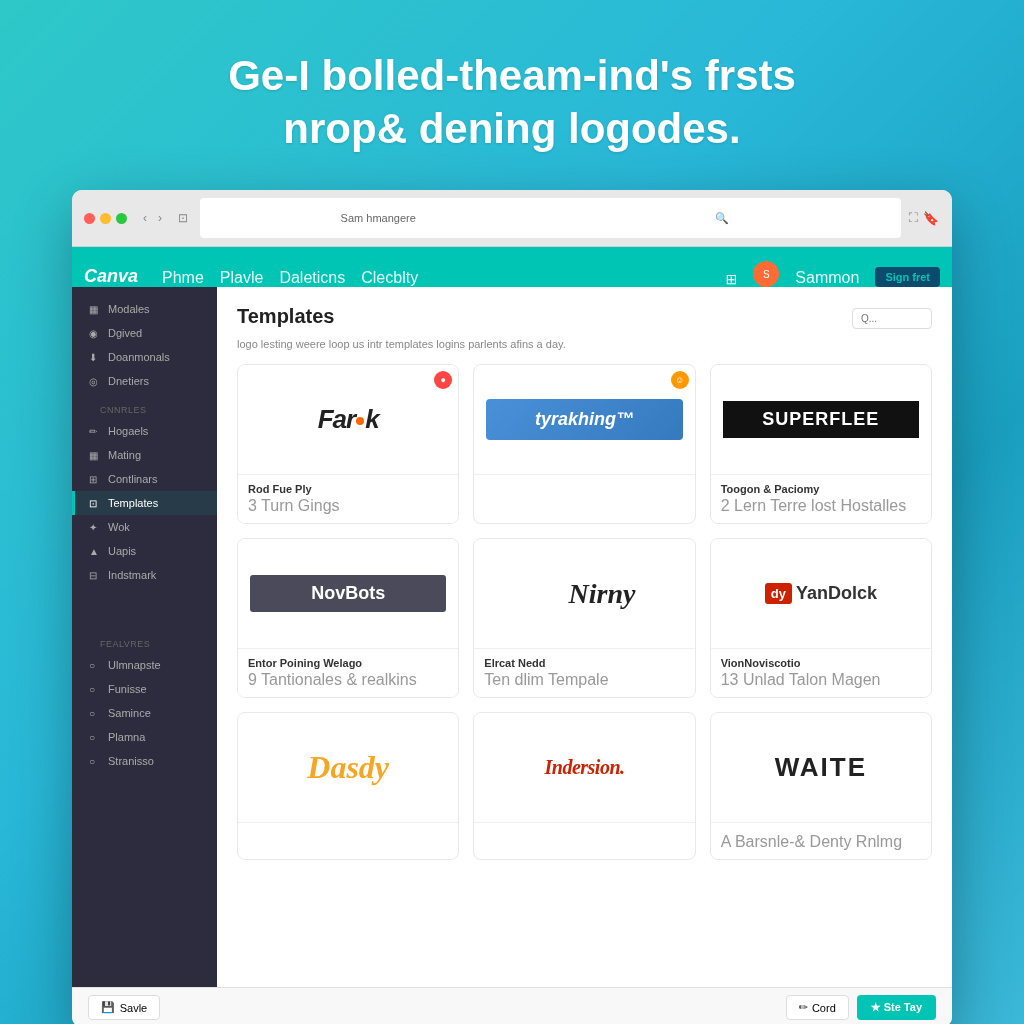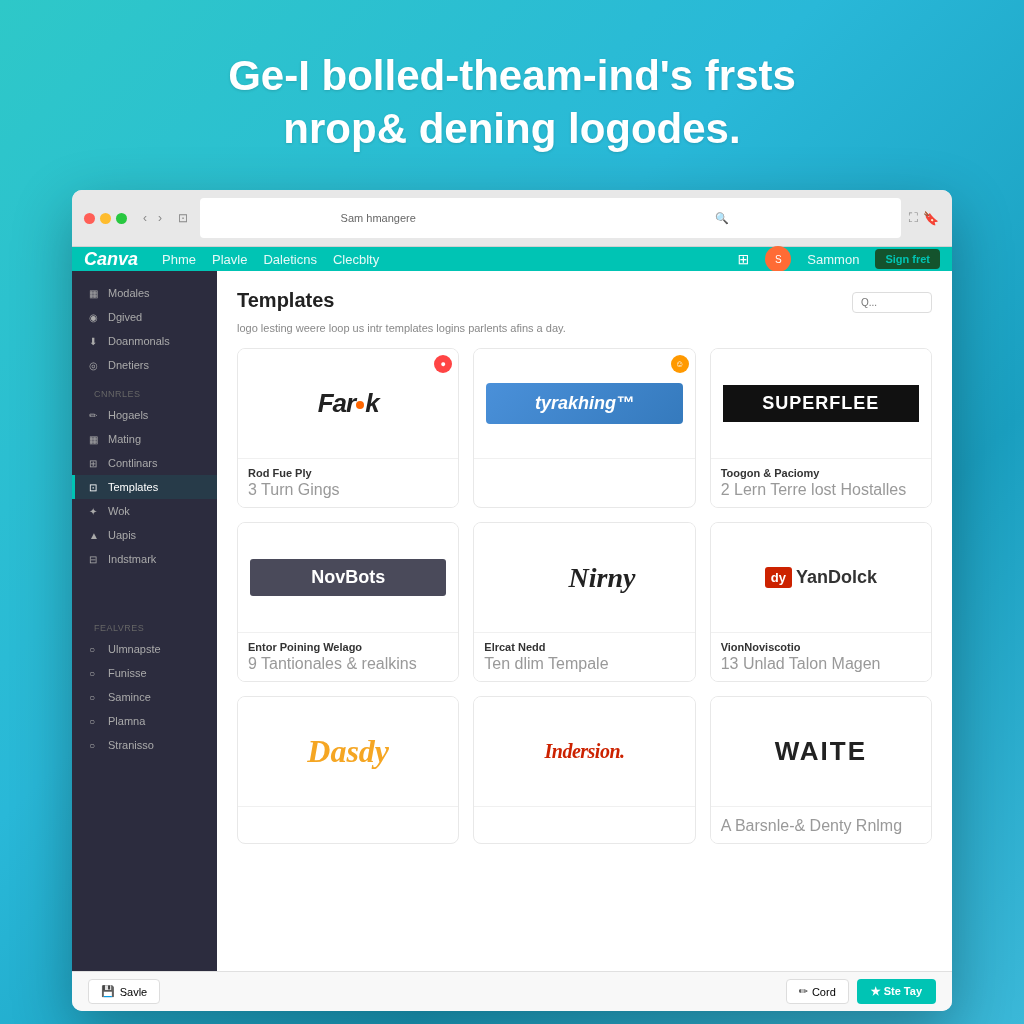--- a/index.html
+++ b/index.html
@@ -83,49 +83,49 @@
     
     .app-layout {
       display: flex;
       height: 700px;
       background: white;
     }
 
     
     .app-nav {
       background: #00c4b4;
-      height: 24px;
-      display: flex;
-      align-items: center;
+      height: 40px;
+      display: flex;
+      align-items: flex-end;
       padding: 0 12px;
       gap: 16px;
     }
     .app-logo {
       color: white;
       font-size: 18px;
       font-weight: 700;
       font-style: italic;
       margin-right: 8px;
     }
     .nav-link {
       color: white;
-      font-size: 13px;
+      font-size: 16px;
       opacity: 0.9;
       cursor: pointer;
     }
     .nav-spacer { flex: 1; }
     .nav-icon-btn {
       background: none; border: none; color: white; font-size: 14px; cursor: pointer;
     }
     .nav-avatar {
       width: 26px; height: 26px; border-radius: 50%; background: #ff6b35;
       display: flex; align-items: center; justify-content: center; color: white; font-size: 10px;
     }
     .sign-btn {
-      background: #14532d; color: #00c4b4; border: none;
+      background: #0c4a6e; color: #00c4b4; border: none;
       border-radius: 4px; padding: 4px 10px; font-size: 11px; font-weight: 600; cursor: pointer;
     }
 
     
     .sidebar {
       width: 145px;
       background: #2c2c3e;
       color: white;
       font-size: 11px;
       padding: 10px 0;
@@ -139,21 +139,21 @@
       gap: 7px;
       color: #aaa;
       border-left: 3px solid transparent;
     }
     .sidebar-item.active {
       color: white;
       border-left-color: #00c4b4;
       background: rgba(0,196,180,0.1);
     }
     .sidebar-section-label {
-      padding: 12px 22px 4px;
+      padding: 12px 28px 4px;
       font-size: 9px;
       color: #666;
       text-transform: uppercase;
       letter-spacing: 0.5px;
     }
     .sidebar-icon { font-size: 10px; width: 12px; }
 
     
     .main-content {
       flex: 1;

